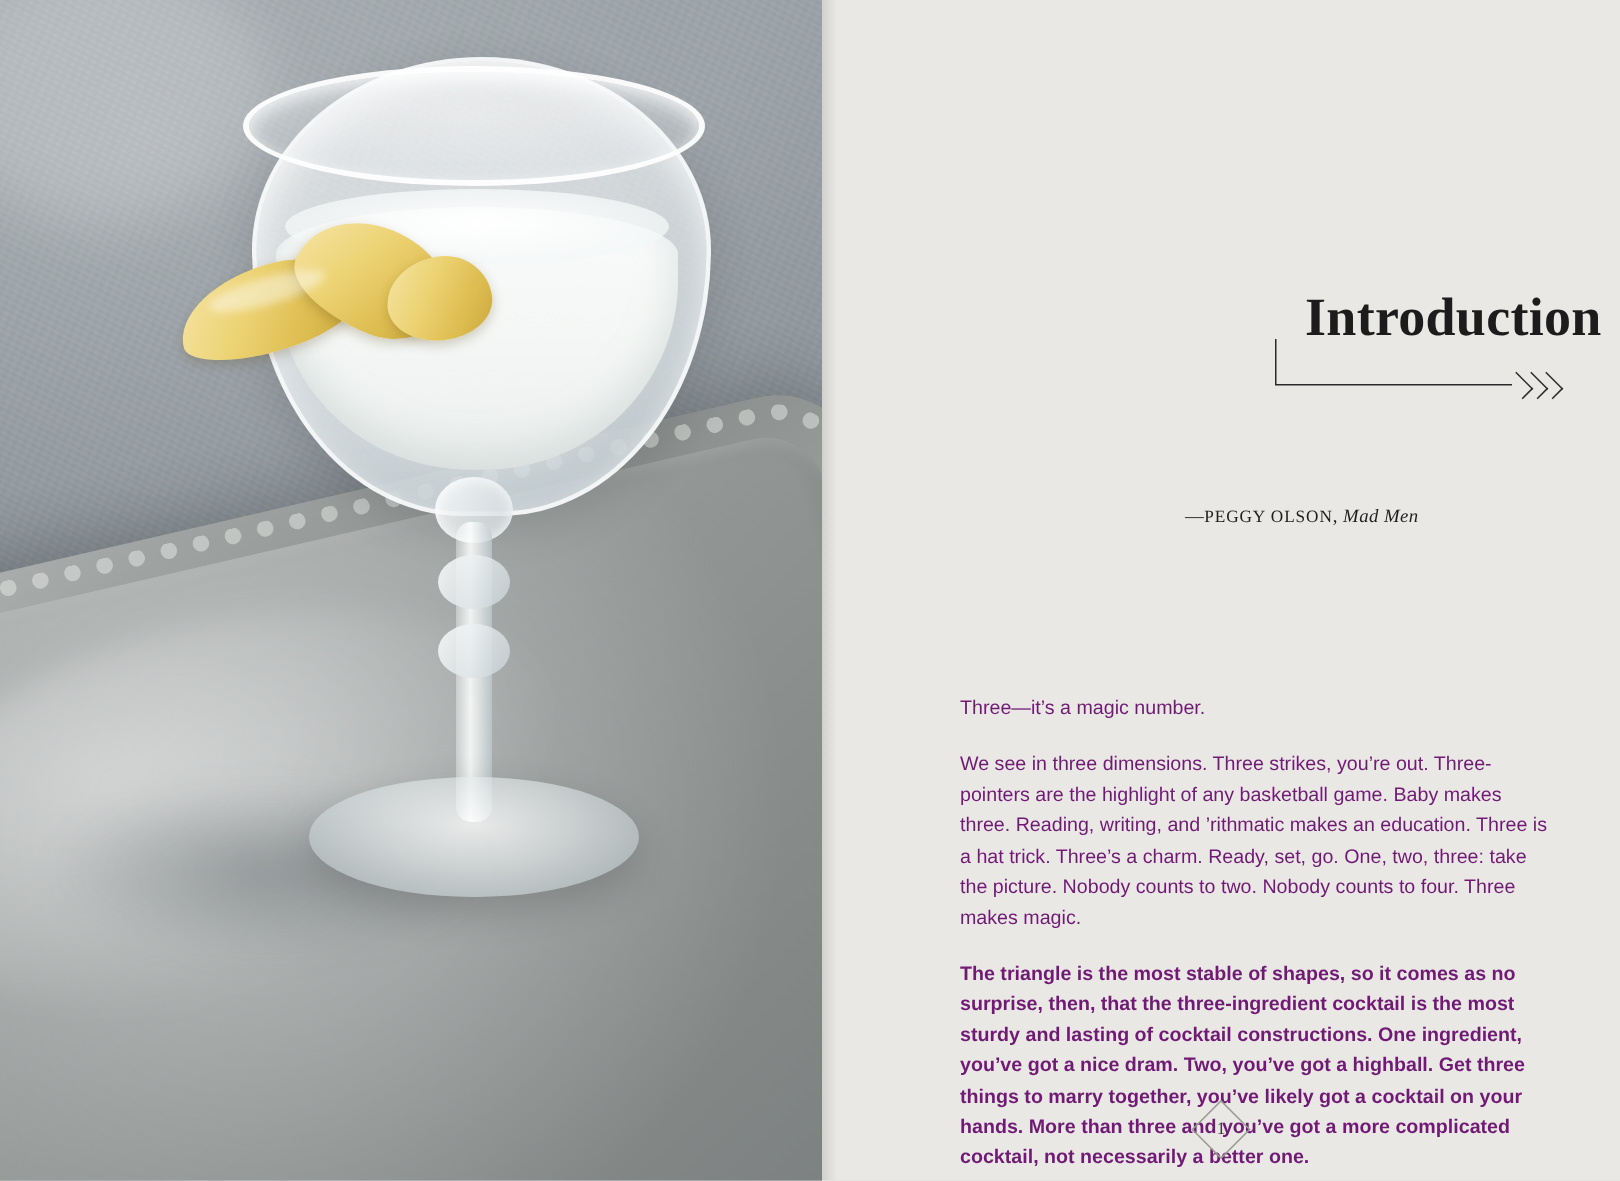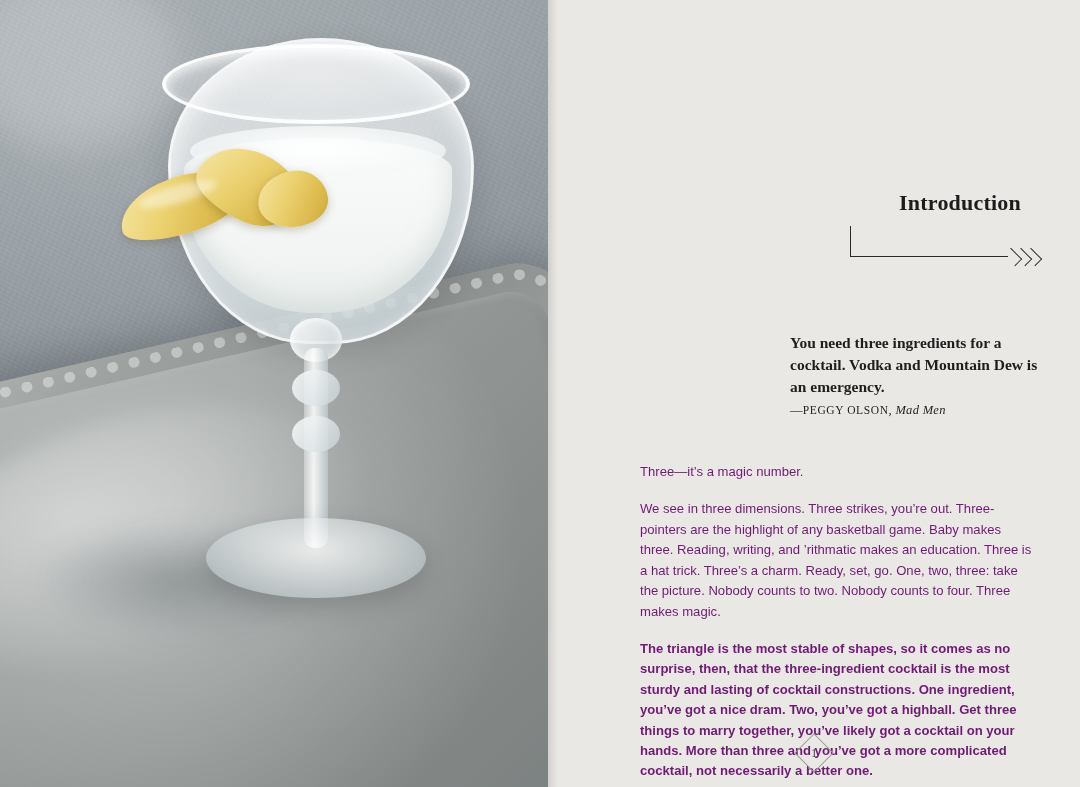--- a/index.html
+++ b/index.html
@@ -240,21 +240,21 @@
 
   .title-block {
     position: absolute;
     left: 322px;
     top: 190px;
     width: 180px;
   }
   .chapter-title {
     font-family: "Liberation Serif", serif;
     font-weight: bold;
-    font-size: 22px;
+    font-size: 36px;
     letter-spacing: 0.2px;
     color: #1c1c1c;
     text-align: center;
     margin: 0;
     white-space: nowrap;
   }
   .rule-wrap {
     position: absolute;
     left: 302px;
     top: 238px;
@@ -409,21 +409,20 @@
 
     <div class="rule-wrap">
       <div class="rule-tick-left"></div>
       <div class="rule-line"></div>
       <div class="chev c1"></div>
       <div class="chev c2"></div>
       <div class="chev c3"></div>
     </div>
 
     <div class="epigraph">
-      <p>You need three ingredients for a cocktail. Vodka and Mountain Dew is an emergency.</p>
       <div class="attribution">
         <span>—</span><span class="who">Peggy Olson</span><span>, </span><span class="work">Mad Men</span>
       </div>
     </div>
 
     <div class="body-copy">
       <p>Three—it’s a magic number.</p>
       <p>We see in three dimensions. Three strikes, you’re out. Three-pointers are the highlight of any basketball game. Baby makes three. Reading, writing, and ’rithmatic makes an education. Three is a hat trick. Three’s a charm. Ready, set, go. One, two, three: take the picture. Nobody counts to two. Nobody counts to four. Three makes magic.</p>
       <p>The triangle is the most stable of shapes, so it comes as no surprise, then, that the three-ingredient cocktail is the most sturdy and lasting of cocktail constructions. One ingredient, you’ve got a nice dram. Two, you’ve got a highball. Get three things to marry together, you’ve likely got a cocktail on your hands. More than three and you’ve got a more complicated cocktail, not necessarily a better one.</p>
     </div>

